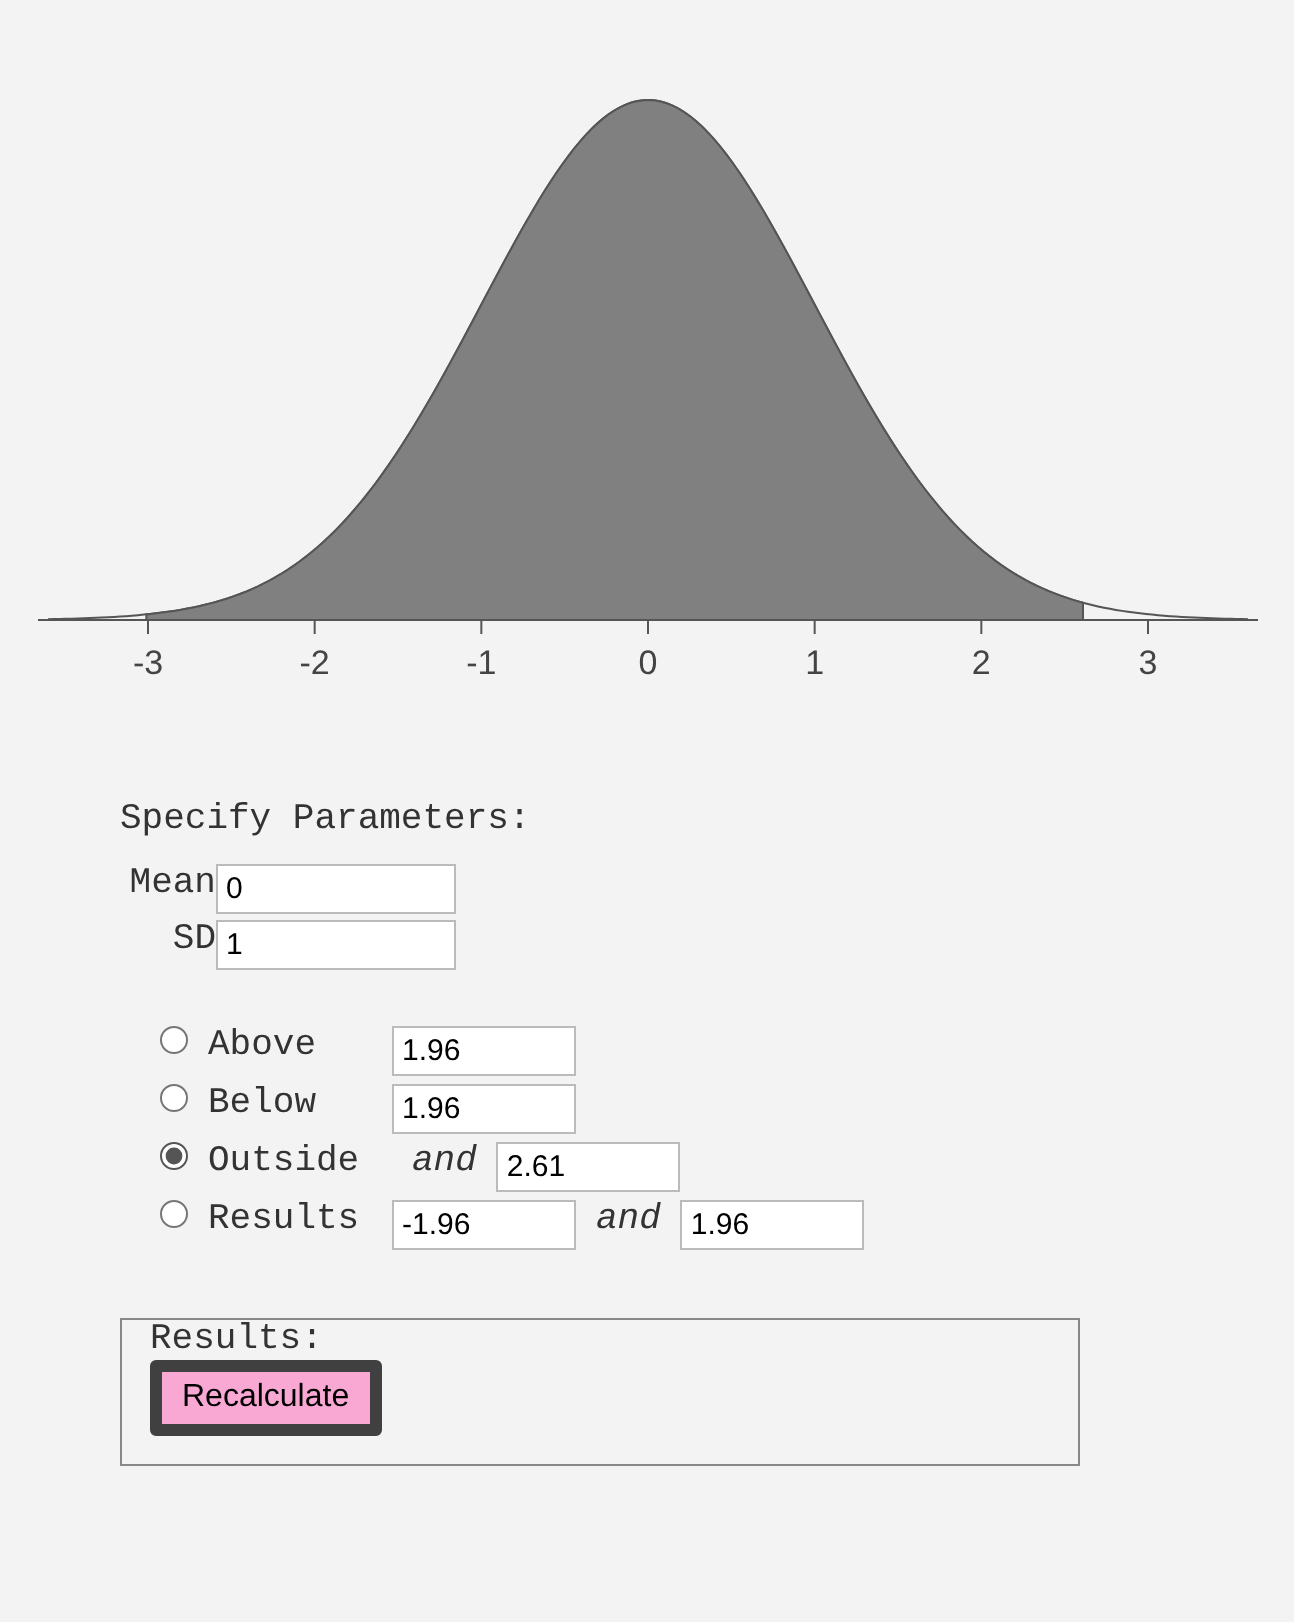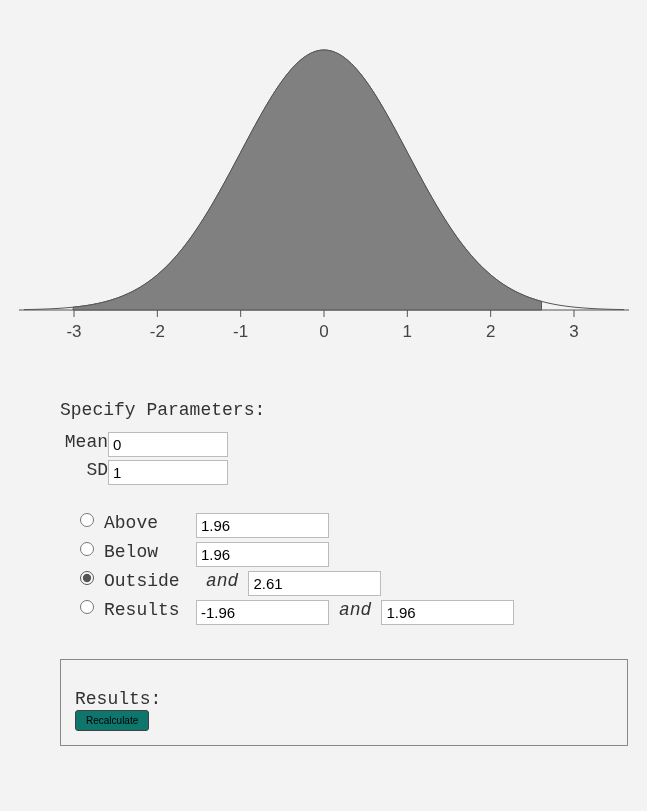--- a/index.html
+++ b/index.html
@@ -46,67 +46,67 @@
     .w-mean { width: 48px; display: inline-block; text-align: right;}
     .w-sd   { width: 48px; display: inline-block; text-align: right;}
     input[type="text"] {
       font-family: Arial, sans-serif;
       font-size: 15px;
       padding: 3px 4px;
       border: 1px solid #bbb;
       background: #fff;
     }
     .inp-md { width: 120px; }
-    .inp-sm { width: 133px; }
+    .inp-sm { width: 92px; }
     .group-params { margin-bottom: 28px; }
     .radiorow {
       display: flex;
       align-items: flex-start;
       margin-bottom: 4px;
     }
     .radiorow input[type="radio"] {
       margin: 0 10px 0 20px;
       width: 14px; height: 14px;
       accent-color: #555;
     }
     .radiorow .rlabel {
       width: 92px;
     }
     .radiorow .and {
       margin: 0 10px;
       font-style: italic;
     }
     .results-box {
       border: 1px solid #888;
-      padding: 29px 14px 14px 14px;
+      padding: 0 14px 14px 14px;
       margin: 34px 0 0 0;
-      width: 568px;
+      width: 480px;
     }
     .results-box .line {
       display: flex;
       align-items: center;
       margin-bottom: 8px;
     }
     .result-val {
       font-family: Arial, sans-serif;
       font-size: 15px;
       padding: 2px 4px;
       border: 1px solid #888;
       background: #3a6fd8;
       color: #fff;
       width: 115px;
       display: inline-block;
     }
     .result-val::selection { background: #3a6fd8; }
     button {
       font-family: Arial, sans-serif;
-      font-size: 10px;
+      font-size: 16px;
       padding: 4px 10px;
-      border: 1px solid #404040;
-      background: #0f766e;
+      border: 6px solid #404040;
+      background: #f9a8d4;
       border-radius: 3px;
       cursor: pointer;
     }
   </style>
 </head>
 <body>
 
 <div class="container">
 
   <div class="chart-area">

